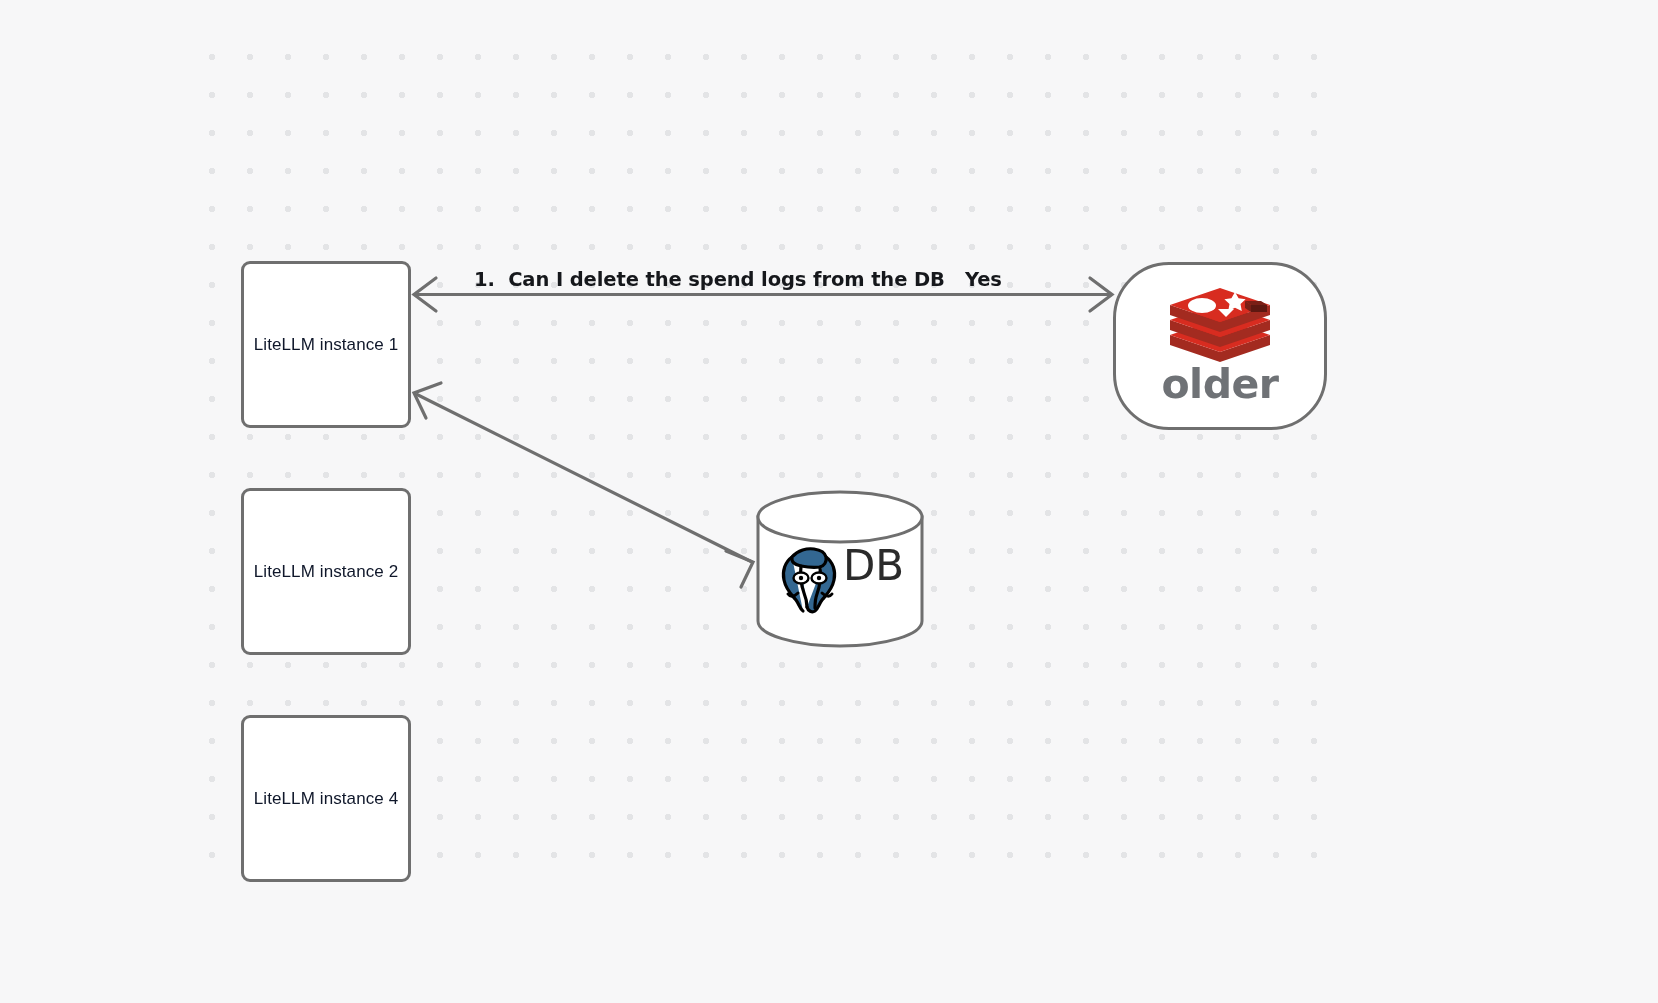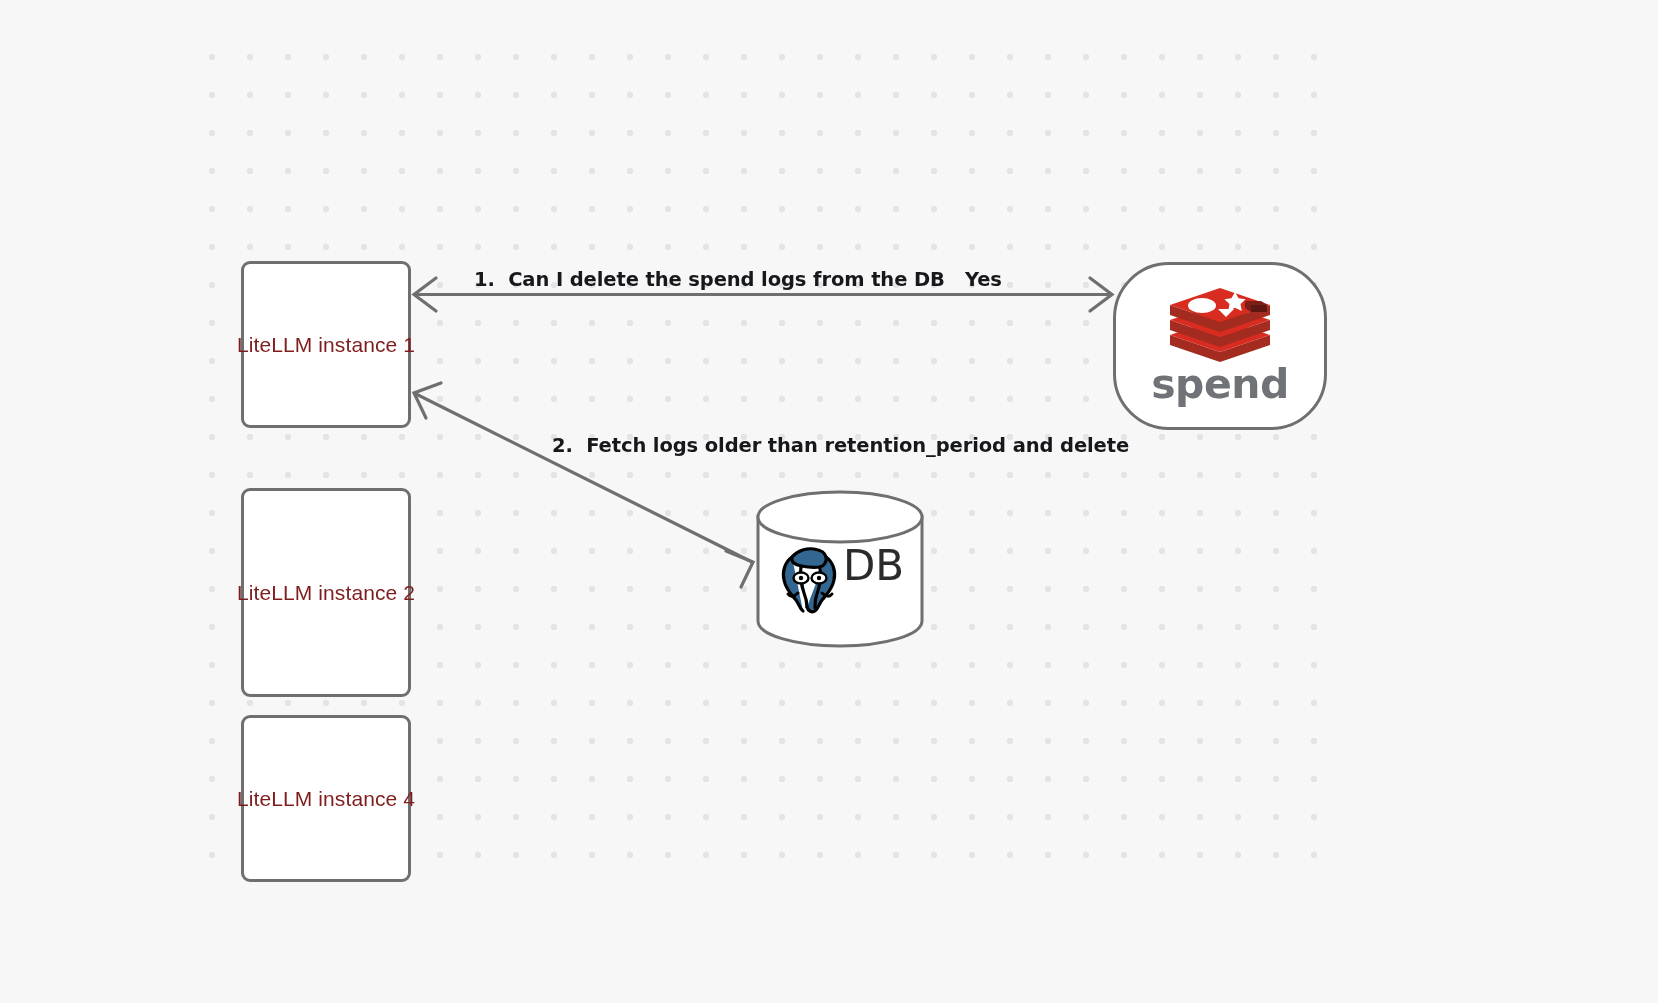--- a/index.html
+++ b/index.html
@@ -44,28 +44,28 @@
     position: absolute;
     box-sizing: border-box;
     background: #ffffff;
     border: 3px solid #6f6f6f;
     border-radius: 9px;
     display: flex;
     align-items: center;
     justify-content: center;
   }
   .node-box .node-label {
-    font-size: 21px;
-    color: #7f1d1d;
+    font-size: 17px;
+    color: #0f172a;
     font-family: "Liberation Sans", sans-serif;
     letter-spacing: 0.1px;
     white-space: nowrap;
   }
   #node-instance-1 { left: 241px; top: 261px; width: 170px; height: 167px; }
-  #node-instance-2 { left: 241px; top: 488px; width: 170px; height: 209px; text-align: right; }
+  #node-instance-2 { left: 241px; top: 488px; width: 170px; height: 167px; text-align: right; }
   #node-instance-3 { left: 241px; top: 715px; width: 170px; height: 167px; }
 
   
   #node-redis {
     position: absolute;
     left: 1113px;
     top: 262px;
     width: 214px;
     height: 168px;
     box-sizing: border-box;
@@ -152,21 +152,20 @@
       <polyline points="441,383 414,393 426,418" fill="none" stroke="#6f6f6f" stroke-width="3.2" stroke-linecap="round" stroke-linejoin="miter"></polyline>
 
       <polyline points="726,551 753,562 741,587" fill="none" stroke="#6f6f6f" stroke-width="3.2" stroke-linecap="round" stroke-linejoin="miter"></polyline>
     </g>
   </svg>
 
   <div class="edge-label" id="edge1-label-main">1.  Can I delete the spend logs from the DB</div>
 
   <div class="edge-label" id="edge1-label-answer">Yes</div>
 
-  <div class="edge-label" id="edge2-label">2.  Fetch logs older than retention_period and delete</div>
 
   <div class="node-box" id="node-instance-1">
     <span class="node-label">LiteLLM instance 1</span>
   </div>
 
   <div class="node-box" id="node-instance-2">
     <span class="node-label">LiteLLM instance 2</span>
   </div>
 
   <div class="node-box" id="node-instance-3">
@@ -185,21 +184,21 @@
       <path d="M54 44 L4 27 L4 17 L54 34 L104 17 L104 27 Z" fill="#a32b20"></path>
       <path d="M4 17 L54 0 L104 17 L54 34 Z" fill="#d82c20"></path>
 
       <ellipse cx="36" cy="17.5" rx="14" ry="7.5" fill="#ffffff"></ellipse>
       <path d="M69 4 L72.6 10.2 L79.6 11.3 L74.5 16.1 L75.8 23 L69 19.7 L62.2 23 L63.5 16.1 L58.4 11.3 L65.4 10.2 Z" fill="#ffffff"></path>
       <path d="M52 21 L68 21 L60 29 Z" fill="#ffffff"></path>
       <path d="M79 13 L95 13 L101 17 L85 17 Z" fill="#7a1f16"></path>
       <path d="M85 17 L101 17 L101 24 L85 24 Z" fill="#5e1811"></path>
       <path d="M79 13 L85 17 L85 24 L79 20 Z" fill="#7a1f16"></path>
     </svg>
-    <div id="redis-wordmark">spend</div>
+    <div id="redis-wordmark">older</div>
   </div>
 
   <div id="node-db">
     <svg id="db-cyl-svg" width="170" height="160" viewBox="0 0 170 160" xmlns="http://www.w3.org/2000/svg">
       <path d="M3 28 L3 132 A82 25 0 0 0 167 132 L167 28 Z" fill="#ffffff" stroke="#6f6f6f" stroke-width="3"></path>
       <ellipse cx="85" cy="28" rx="82" ry="25" fill="#ffffff" stroke="#6f6f6f" stroke-width="3"></ellipse>
     </svg>
     <div id="db-logo-row">
       <svg id="pg-elephant" viewBox="0 0 66 70" xmlns="http://www.w3.org/2000/svg">
         <g stroke="#000000" stroke-width="3.2" stroke-linejoin="round" stroke-linecap="round" fill="#336791">

